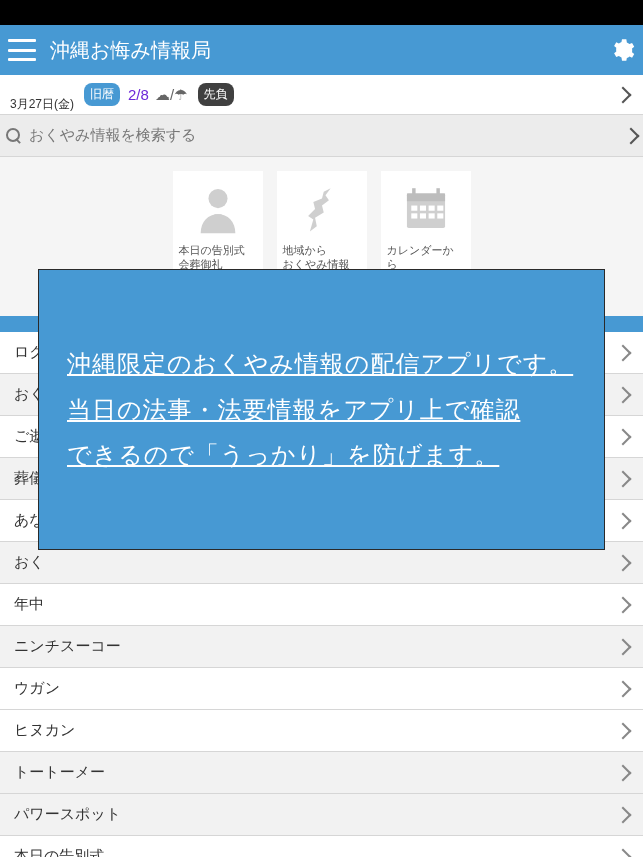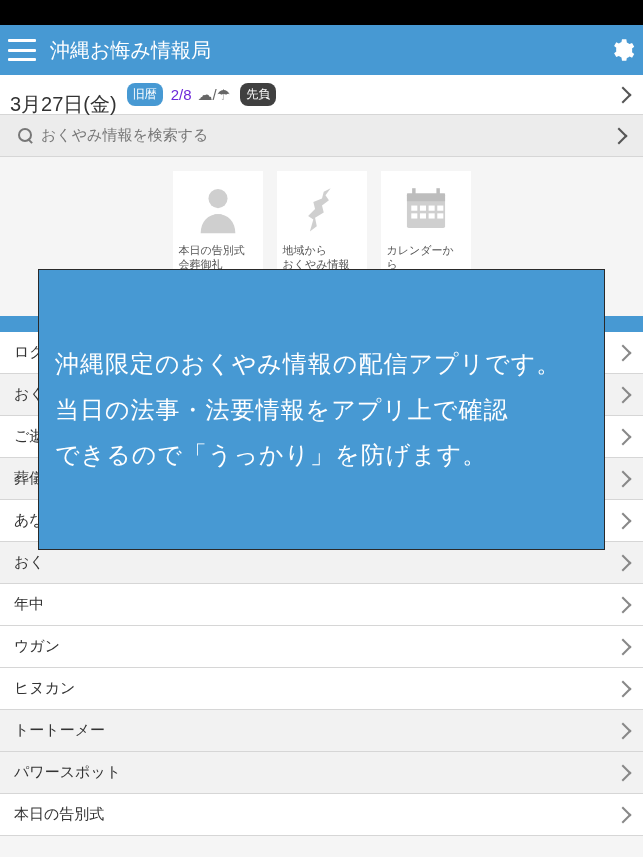--- a/index.html
+++ b/index.html
@@ -4,45 +4,45 @@
 <style>
   * { box-sizing: border-box; margin: 0; padding: 0; }
   html, body { width: 643px; height: 857px; font-family: -apple-system, "Helvetica Neue", Arial, sans-serif; background:#f5f5f5; overflow:hidden; }
   .statusbar { height:25px; background:#000; }
   .appbar { height:50px; background:#4799d3; display:flex; align-items:center; color:#fff; padding:0 8px; }
   .hamburger { width:28px; height:22px; display:flex; flex-direction:column; justify-content:space-between; cursor:pointer; margin-right:14px; }
   .hamburger span { display:block; height:3px; background:#fff; border-radius:1px; }
   .app-title { font-size:20px; font-weight:500; flex:1; }
   .gear { width:26px; height:26px; cursor:pointer; }
   .datebar { height:40px; background:#fff; display:flex; align-items:center; padding:0 10px; border-bottom:1px solid #d6d6d6; }
-  .date-text { font-size:20px; color:#333; margin-right:10px;margin-top:20px; }
+  .date-text { font-size:12px; color:#333; margin-right:10px;margin-top:20px; }
   .tag { display:inline-flex; align-items:center; justify-content:center; font-size:12px; padding:3px 6px; border-radius:8px; margin-right:8px; color:#fff; }
   .tag.blue { background:#4799d3; }
   .tag.gray { background:#404040; }
   .lunar-text { font-size:15px; color:#6d28d9; margin-right:6px; }
   .weather { font-size:15px; color:#666; margin-right:10px; }
   .chevron { width:12px; height:12px; border-top:2px solid #888; border-right:2px solid #888; transform:rotate(45deg); }
   .chevron.big { border-color:#555; }
   .datebar .chevron { margin-left:auto; margin-right:4px; }
-  .searchbar { height:42px; background:#ececec; display:flex; align-items:center; padding:0 18px; border-bottom:1px solid #d6d6d6; color:#777; }
+  .searchbar { height:42px; background:#ececec; display:flex; align-items:center; padding:0 6px; border-bottom:1px solid #d6d6d6; color:#777; }
   .search-icon { width:15px; height:15px; margin-right:8px; position:relative; }
   .search-icon::before { content:""; position:absolute; width:10px; height:10px; border:2px solid #777; border-radius:50%; left:0; top:0; }
   .search-icon::after { content:""; position:absolute; width:2px; height:6px; background:#777; transform:rotate(-45deg); left:11px; top:10px; }
   .search-placeholder { flex:1; font-size:15px; }
   .cards { display:flex; justify-content:center; gap:14px; padding:14px 0 10px; background:#f5f5f5; }
   .card { width:90px; background:#fff; display:flex; flex-direction:column; align-items:center; padding-top:8px; cursor:pointer; }
   .card .icon-area { width:60px; height:60px; display:flex; align-items:center; justify-content:center; }
   .card .caption { font-size:11px; line-height:1.3; color:#555; text-align:left; width:100%; padding:4px 6px 6px; }
   .section-header { height:16px; background:#4799d3; }
   .list { background:#fff; }
   .row { height:42px; display:flex; align-items:center; padding:0 14px; border-bottom:1px solid #d6d6d6; cursor:pointer; background:#fff; }
   .row.alt { background:#f2f2f2; }
   .row-label { flex:1; font-size:15px; color:#333; }
   .overlay { position:absolute; left:38px; top:269px; width:567px; height:281px; background:#4799d3; color:#fff; display:flex; align-items:center; border:1px solid #2a2a2a; }
-  .overlay-text { font-size:24px; line-height:1.9; padding:0 16px; letter-spacing:1px; }
+  .overlay-text { font-size:24px; line-height:1.9; padding:0 28px; letter-spacing:1px;text-decoration:underline; }
   .root { position:relative; width:643px; height:857px; background:#f5f5f5; overflow:hidden; }
   .silhouette { fill:#cfcfcf; }
 </style>
 </head>
 <body>
 
 <div class="root">
 
   <div class="statusbar"></div>
 
@@ -139,20 +139,24 @@
         <span class="chevron"></span>
       </div>
       <div class="row alt">
         <span class="row-label">おく</span>
         <span class="chevron"></span>
       </div>
       <div class="row">
         <span class="row-label">年中</span>
         <span class="chevron"></span>
       </div>
+      <div class="row alt">
+        <span class="row-label">ニンチスーコー</span>
+        <span class="chevron"></span>
+      </div>
       <div class="row">
         <span class="row-label">ウガン</span>
         <span class="chevron"></span>
       </div>
       <div class="row">
         <span class="row-label">ヒヌカン</span>
         <span class="chevron"></span>
       </div>
       <div class="row alt">
         <span class="row-label">トートーメー</span>

